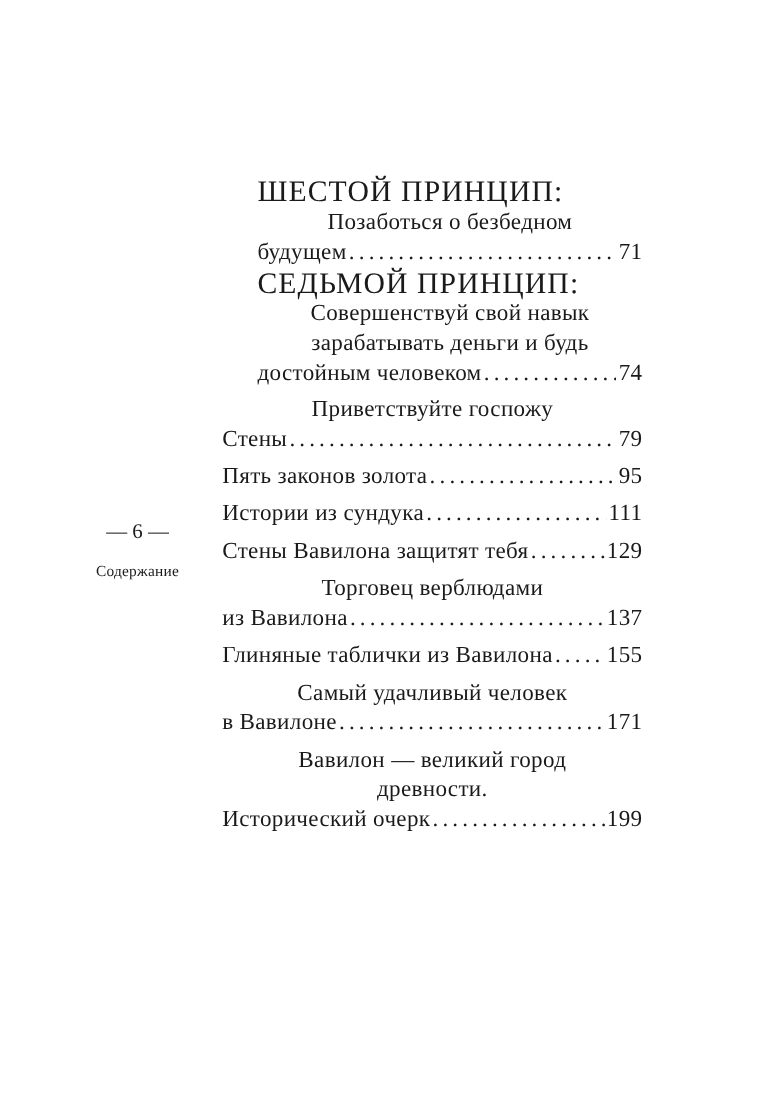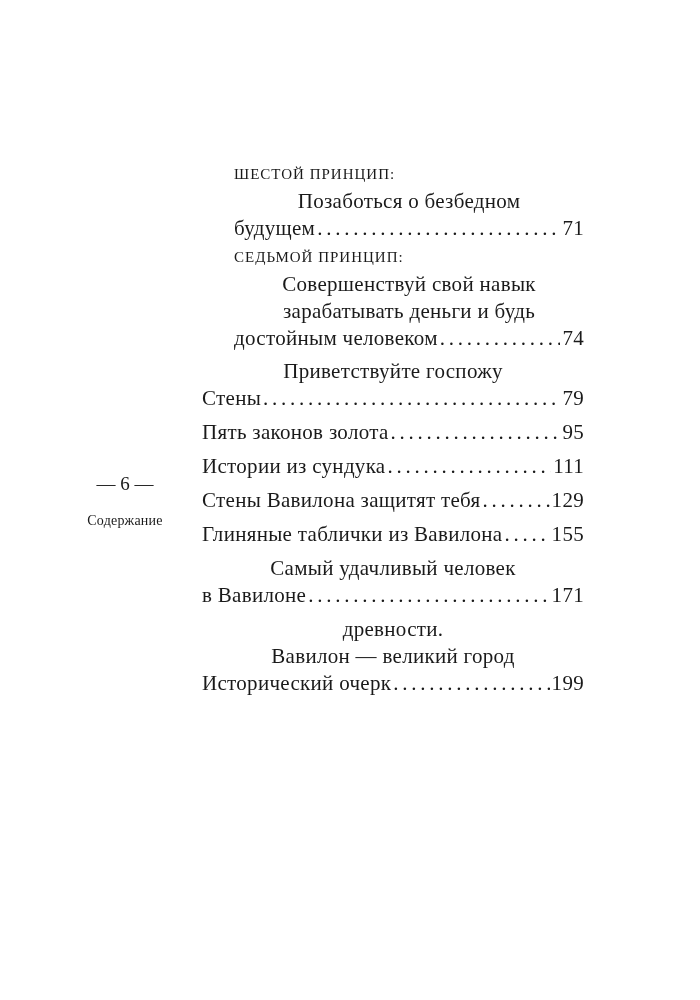--- a/index.html
+++ b/index.html
@@ -9,21 +9,21 @@
   .pagenum { top: 473px; font-size: 19px; }
   .running { top: 513px; font-size: 14px; letter-spacing: 0.2px; }
   .toc { position: absolute; left: 202px; top: 161px; width: 382px; }
   .entry { margin-bottom: 7px; }
   .entry.sub { margin-left: 32px; margin-bottom: 2px; }
   .line { font-size: 21px; line-height: 27px; white-space: nowrap; display: flex; letter-spacing: 0.3px; justify-content: center; }
   .line .txt { flex: 0 0 auto; }
   .line .dots { flex: 1 1 auto; overflow: hidden; white-space: nowrap; letter-spacing: 3.2px; margin: 0 2px 0 2px; }
   .line .dots::before { content: ". . . . . . . . . . . . . . . . . . . . . . . . . . . . . . . . . . . . . . . . . . . . . . . . . . . . . . . . . . . . "; letter-spacing: 0; word-spacing: -1.5px; }
   .line .pg { flex: 0 0 auto; }
-  .heading { font-size: 15px; line-height: 27px; letter-spacing: 1px; }
+  .heading { font-size: 27px; line-height: 27px; letter-spacing: 1px; }
 </style>
 </head>
 <body>
 
 <div class="side pagenum">— 6 —</div>
 <div class="side running">Содержание</div>
 
 <div class="toc">
 
   <div class="entry sub">
@@ -81,20 +81,30 @@
   </div>
 
   <div class="entry">
     <div class="line">
         <span class="txt">Стены Вавилона защитят тебя</span>
         <span class="dots"></span>
         <span class="pg">129</span>
       </div>
   </div>
 
+  <div class="entry">
+    <div class="line">
+        <span class="txt">Торговец верблюдами</span>
+      </div>
+    <div class="line">
+        <span class="txt">из Вавилона</span>
+        <span class="dots"></span>
+        <span class="pg">137</span>
+      </div>
+  </div>
 
   <div class="entry">
     <div class="line">
         <span class="txt">Глиняные таблички из Вавилона</span>
         <span class="dots"></span>
         <span class="pg">155</span>
       </div>
   </div>
 
   <div class="entry">
@@ -103,24 +113,24 @@
       </div>
     <div class="line">
         <span class="txt">в Вавилоне</span>
         <span class="dots"></span>
         <span class="pg">171</span>
       </div>
   </div>
 
   <div class="entry">
     <div class="line">
-        <span class="txt">древности.</span>
+        <span class="txt">Вавилон — великий город</span>
       </div>
     <div class="line">
-        <span class="txt">Вавилон — великий город</span>
+        <span class="txt">древности.</span>
       </div>
     <div class="line">
         <span class="txt">Исторический очерк</span>
         <span class="dots"></span>
         <span class="pg">199</span>
       </div>
   </div>
 
 </div>
 

